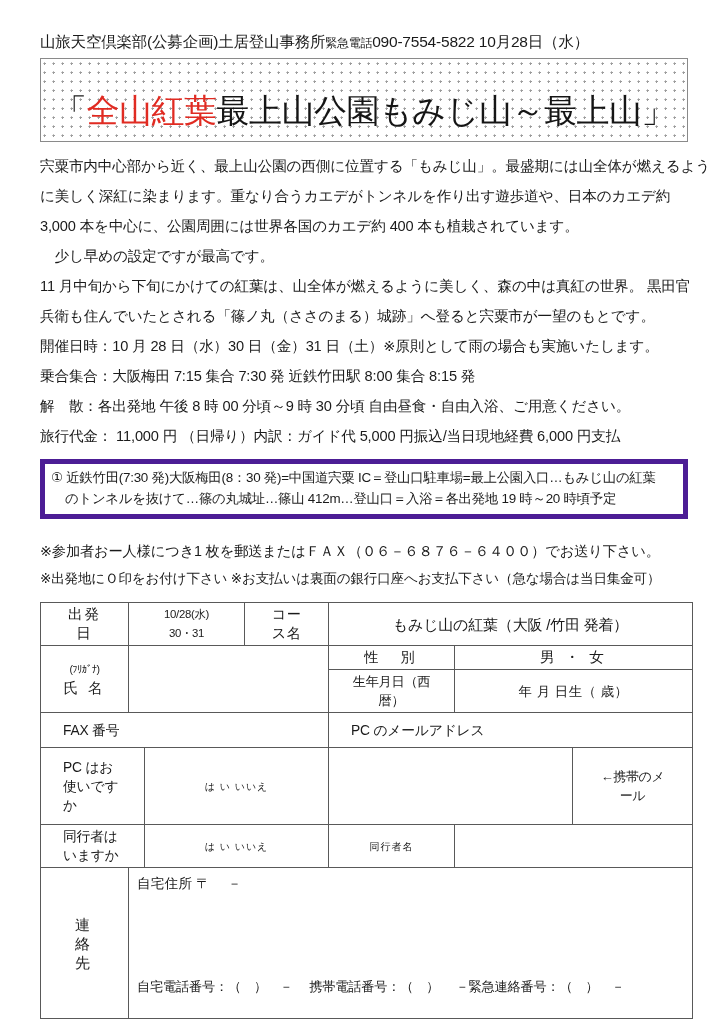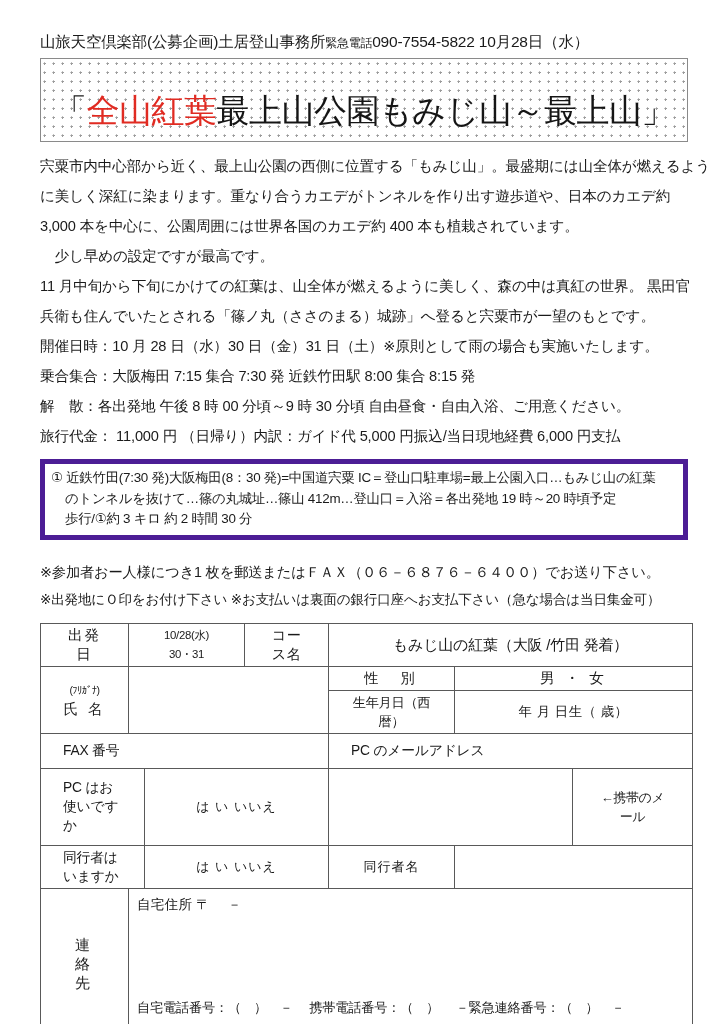--- a/index.html
+++ b/index.html
@@ -153,21 +153,21 @@
   .namecell { text-align: center; line-height: 21px; }
   .namecell .furi { font-size: 10.5px; letter-spacing: -0.5px; display: block; }
   .namecell .nm   { font-size: 14.6px; letter-spacing: 3px; display: block; }
 
   .cell-sex   { text-align: center; font-size: 14.2px; letter-spacing: 4px; }
   .cell-mf    { text-align: center; font-size: 14.6px; letter-spacing: 3px; }
   .cell-dob   { text-align: center; font-size: 13.2px; letter-spacing: -0.3px; }
   .cell-dobv  { text-align: center; font-size: 13.4px; letter-spacing: 0.5px; }
 
   .cell-label { text-align: left; font-size: 13.8px; }
-  .cell-yn    { text-align: center; font-size: 13px; letter-spacing: 1px; }
+  .cell-yn    { text-align: center; font-size: 10px; letter-spacing: 1px; }
   .cell-mobile{ text-align: center; font-size: 13px; letter-spacing: -0.4px; }
 
   .cell-renraku { text-align: center; font-size: 15px; letter-spacing: 4px; }
   .addr-cell { vertical-align: top; position: relative; height: 146px; padding: 0; }
   .addr-top {
     position: absolute; top: 6px; left: 8px;
     font-size: 13.6px; letter-spacing: 0.2px;
   }
   .addr-bottom {
     position: absolute; bottom: 22px; left: 8px; right: 6px;
@@ -197,21 +197,20 @@
     <p>兵衛も住んでいたとされる「篠ノ丸（ささのまる）城跡」へ登ると宍粟市が一望のもとです。</p>
     <p>開催日時：10 月 28 日（水）30 日（金）31 日（土）※原則として雨の場合も実施いたします。</p>
     <p>乗合集合：大阪梅田 7:15 集合 7:30 発 近鉄竹田駅 8:00 集合 8:15 発</p>
     <p>解　散：各出発地 午後 8 時 00 分頃～9 時 30 分頃 自由昼食・自由入浴、ご用意ください。</p>
     <p>旅行代金： 11,000 円 （日帰り）内訳：ガイド代 5,000 円振込/当日現地経費 6,000 円支払</p>
   </div>
 
   <div class="itinerary">
     <div class="l1">① 近鉄竹田(7:30 発)大阪梅田(8：30 発)=中国道宍粟 IC＝登山口駐車場=最上公園入口…もみじ山の紅葉</div>
     <div class="l2">のトンネルを抜けて…篠の丸城址…篠山 412m…登山口＝入浴＝各出発地 19 時～20 時頃予定</div>
-    <div class="l3">歩行/①約 3 キロ 約 2 時間 30 分</div>
   </div>
 
   <div class="notes">
     <p>※参加者おー人様につき1 枚を郵送またはＦＡＸ（０６－６８７６－６４００）でお送り下さい。</p>
     <p class="small">※出発地にＯ印をお付け下さい ※お支払いは裏面の銀行口座へお支払下さい（急な場合は当日集金可）</p>
   </div>
 
   <table class="form">
     <colgroup>
       <col style="width:88px">

